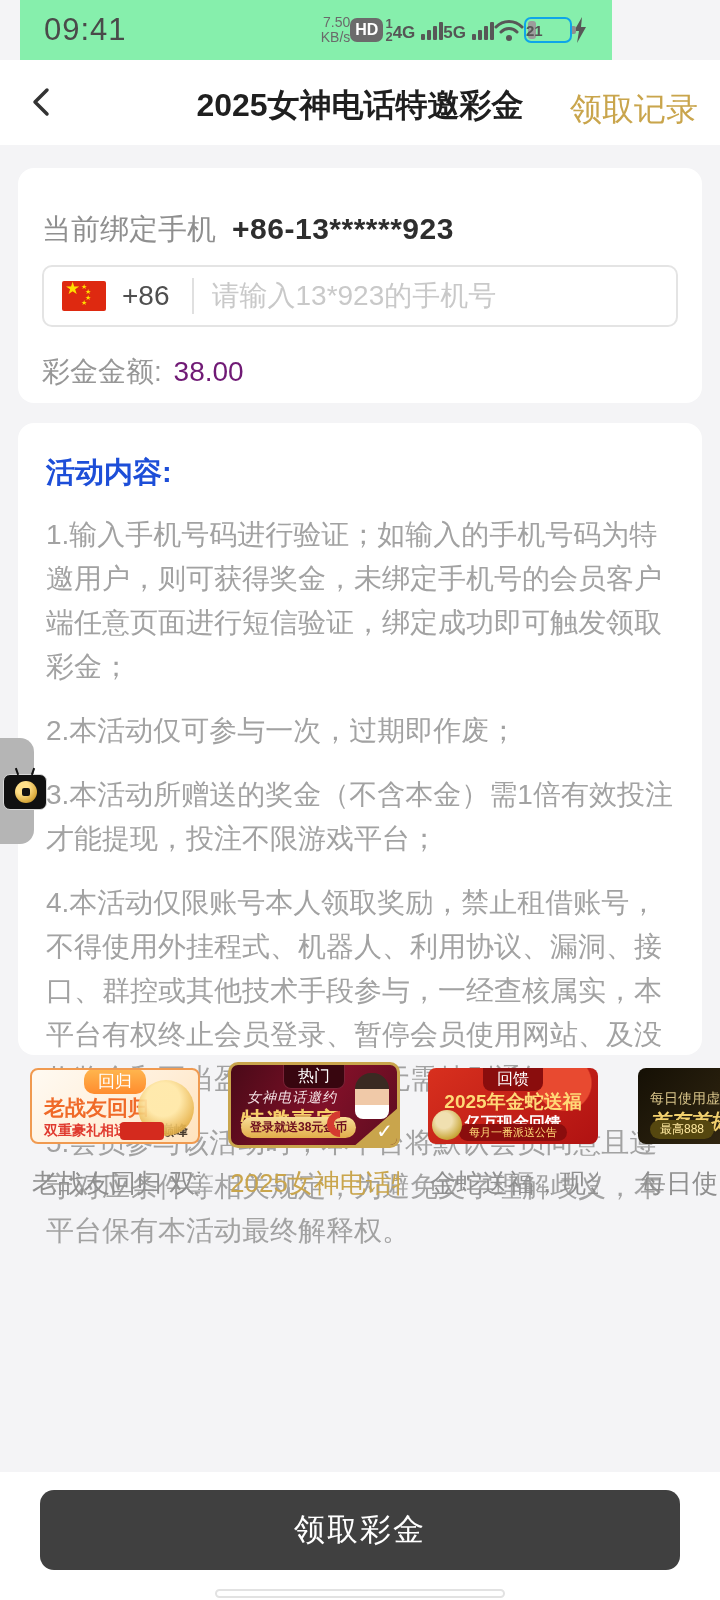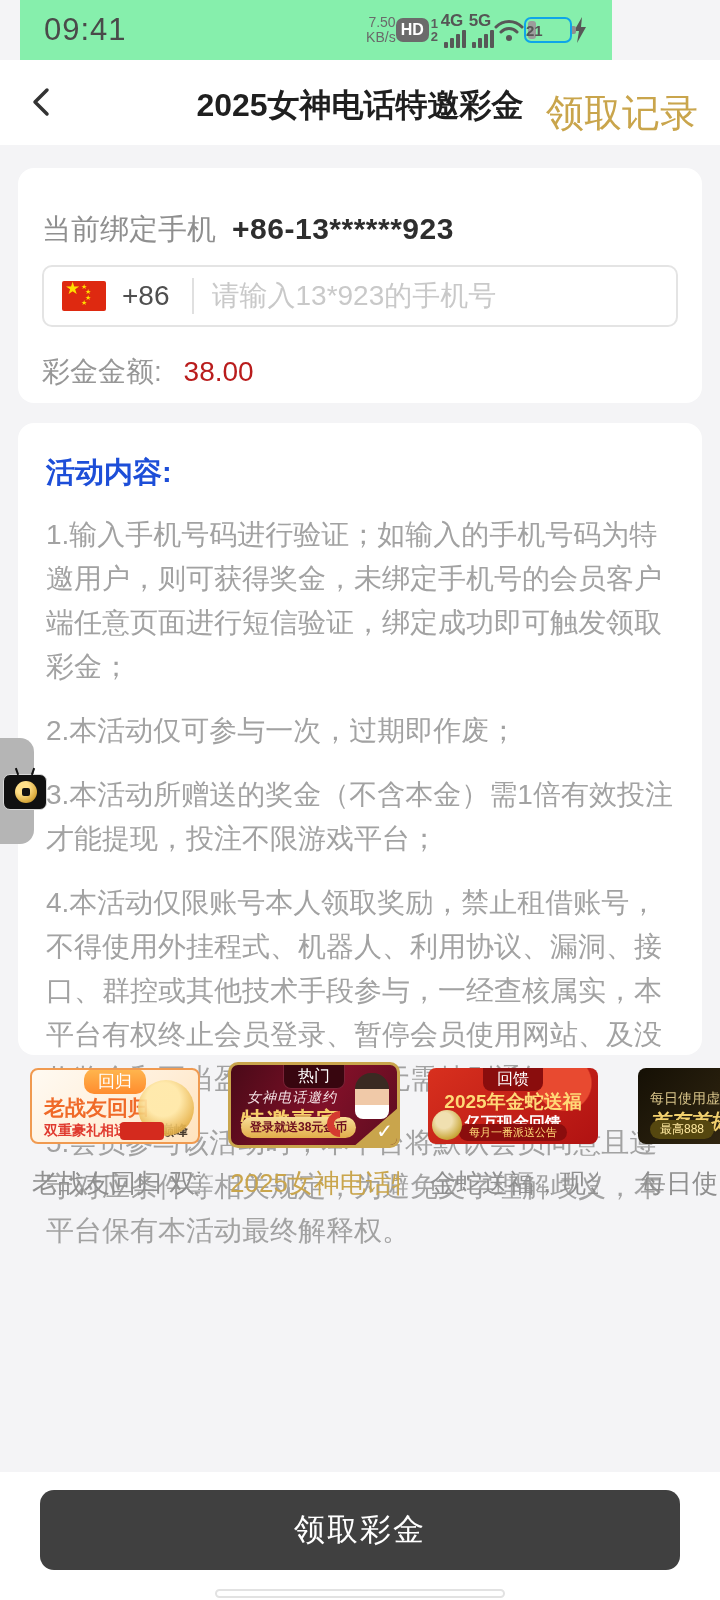--- a/index.html
+++ b/index.html
@@ -10,56 +10,56 @@
   .statusbar { position:absolute; top:0; left:0; width:592px; height:60px; background:#86efac;
     display:flex; align-items:center; justify-content:space-between; padding:0 24px;margin-left:20px; }
   .sb-time { font-size:31px; color:#4a4a4a; letter-spacing:1px; }
   .sb-right { display:flex; align-items:center; }
   .sb-speed { font-size:14px; line-height:15px; color:#6a6a6a; text-align:right; }
   .hd-wrap { display:flex; align-items:center; }
   .hd-badge { background:#6b6b6b; color:#fff; font-weight:bold; font-size:16px;
     border-radius:7px; padding:3px 5px; letter-spacing:0; }
   .hd-sims { display:flex; flex-direction:column; font-size:13px; line-height:13px;
     color:#5c5c5c; font-weight:bold; margin-left:2px; }
-  .net-group { display:flex; flex-direction:column; align-items:center; }
+  .net-group { display:flex; flex-direction:row; align-items:flex-end; }
   .net-label { font-size:17px; font-weight:bold; color:#555; line-height:15px; }
   .bars { display:flex; align-items:flex-end; gap:2px; margin-left:6px; margin-top:2px; }
   .bars i { display:block; width:4px; background:#575757; border-radius:1px; }
   .battery { position:relative; width:48px; height:26px; border:2px solid #0ea5e9; border-radius:7px;
     display:flex; align-items:center; justify-content:flex-start;font-weight:bold; }
   .battery .fill { position:absolute; left:2px; top:2px; bottom:2px; width:8px; background:#9c9c9c; border-radius:3px; }
   .battery .pct { position:relative; font-size:15px; color:#555; }
   .battery .nub { position:absolute; right:-6px; top:7px; width:4px; height:8px; background:#8f8f8f; border-radius:0 2px 2px 0; }
 
   
   .header { position:absolute; top:60px; left:0; width:720px; height:85px; background:#fff; }
   .back-btn { position:absolute; left:22px; top:22px; width:40px; height:40px; }
   .page-title { position:absolute; left:0; right:0; top:24px; text-align:center;
     font-size:32px; font-weight:bold; color:#1f1f1f; }
-  .records-link { position:absolute; right:22px; top:28px; font-size:38px; color:#c9a54c; }
+  .records-link { position:absolute; right:22px; top:28px; font-size:32px; color:#c9a54c; }
 
   
   .card { position:absolute; left:18px; width:684px; background:#fff; border-radius:16px; }
   .bind-card { top:168px; height:235px; padding:0 24px; }
   .bind-row { position:absolute; top:42px; left:24px; font-size:29px; color:#8f8f8f; }
   .bind-row b { color:#2e2e2e; font-weight:600; font-size:30px; margin-left:8px; letter-spacing:0.5px; }
   .phone-field { position:absolute; top:97px; left:24px; right:24px; height:62px;
     border:2px solid #e4e4e4; border-radius:10px; display:flex; align-items:center; padding:0 18px; }
   .flag { position:relative; width:44px; height:30px; background:#de2910; border-radius:2px; flex:0 0 auto; }
   .flag .s0 { position:absolute; left:3px; top:-1px; color:#ffde00; font-size:17px; line-height:17px; }
   .flag .s1,.flag .s2,.flag .s3,.flag .s4 { position:absolute; color:#ffde00; font-size:7px; line-height:7px; }
   .flag .s1 { left:19px; top:2px; } .flag .s2 { left:23px; top:7px; }
   .flag .s3 { left:23px; top:13px; } .flag .s4 { left:19px; top:18px; }
   .cc-label { font-size:28px; color:#4f4f4f; margin-left:16px; }
   .field-div { width:2px; height:36px; background:#e0e0e0; margin:0 18px 0 22px; }
   .phone-input { border:none; outline:none; flex:1; font-size:28px; color:#333; min-width:0;
     font-family:"Liberation Sans","DejaVu Sans",sans-serif; }
   .phone-input::placeholder { color:#c9c9c9; }
   .amount-row { position:absolute; top:185px; left:24px; font-size:28px; color:#979797; }
-  .amount-row b { color:#b91c1c; font-weight:normal; margin-left:14px; }
+  .amount-row b { color:#701a75; font-weight:normal; margin-left:4px; }
 
   
   .rules-card { top:423px; height:632px; padding:30px 28px; }
   .rules-title { font-size:29px; font-weight:bold; color:#1d4ed8; margin-bottom:8px; }
   .rules-card p { font-size:28px; color:#a2a2a2; line-height:44px; margin-top:20px; }
 
   
   .float-tab { position:absolute; left:0; top:738px; width:34px; height:106px;
     background:#b5b5b5; border-radius:0 14px 14px 0; }
   .tv-icon { position:absolute; left:3px; top:36px; width:44px; height:36px;

